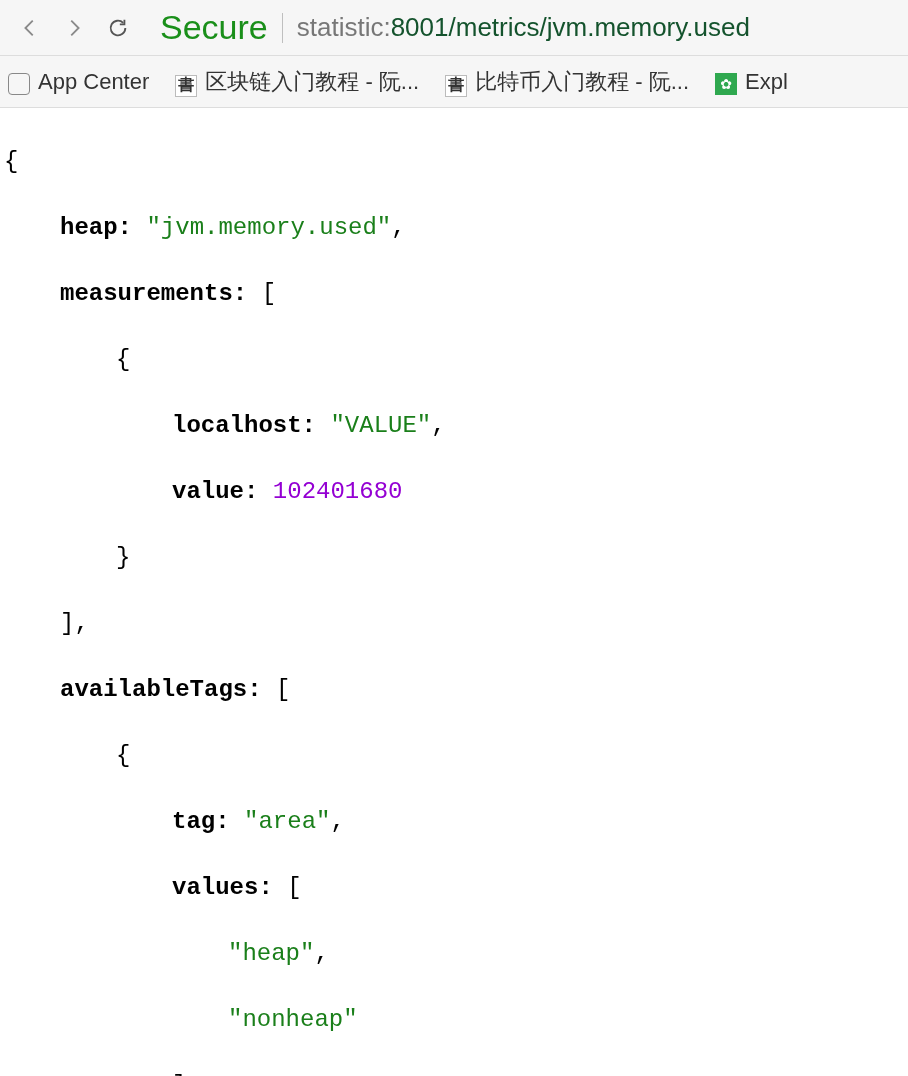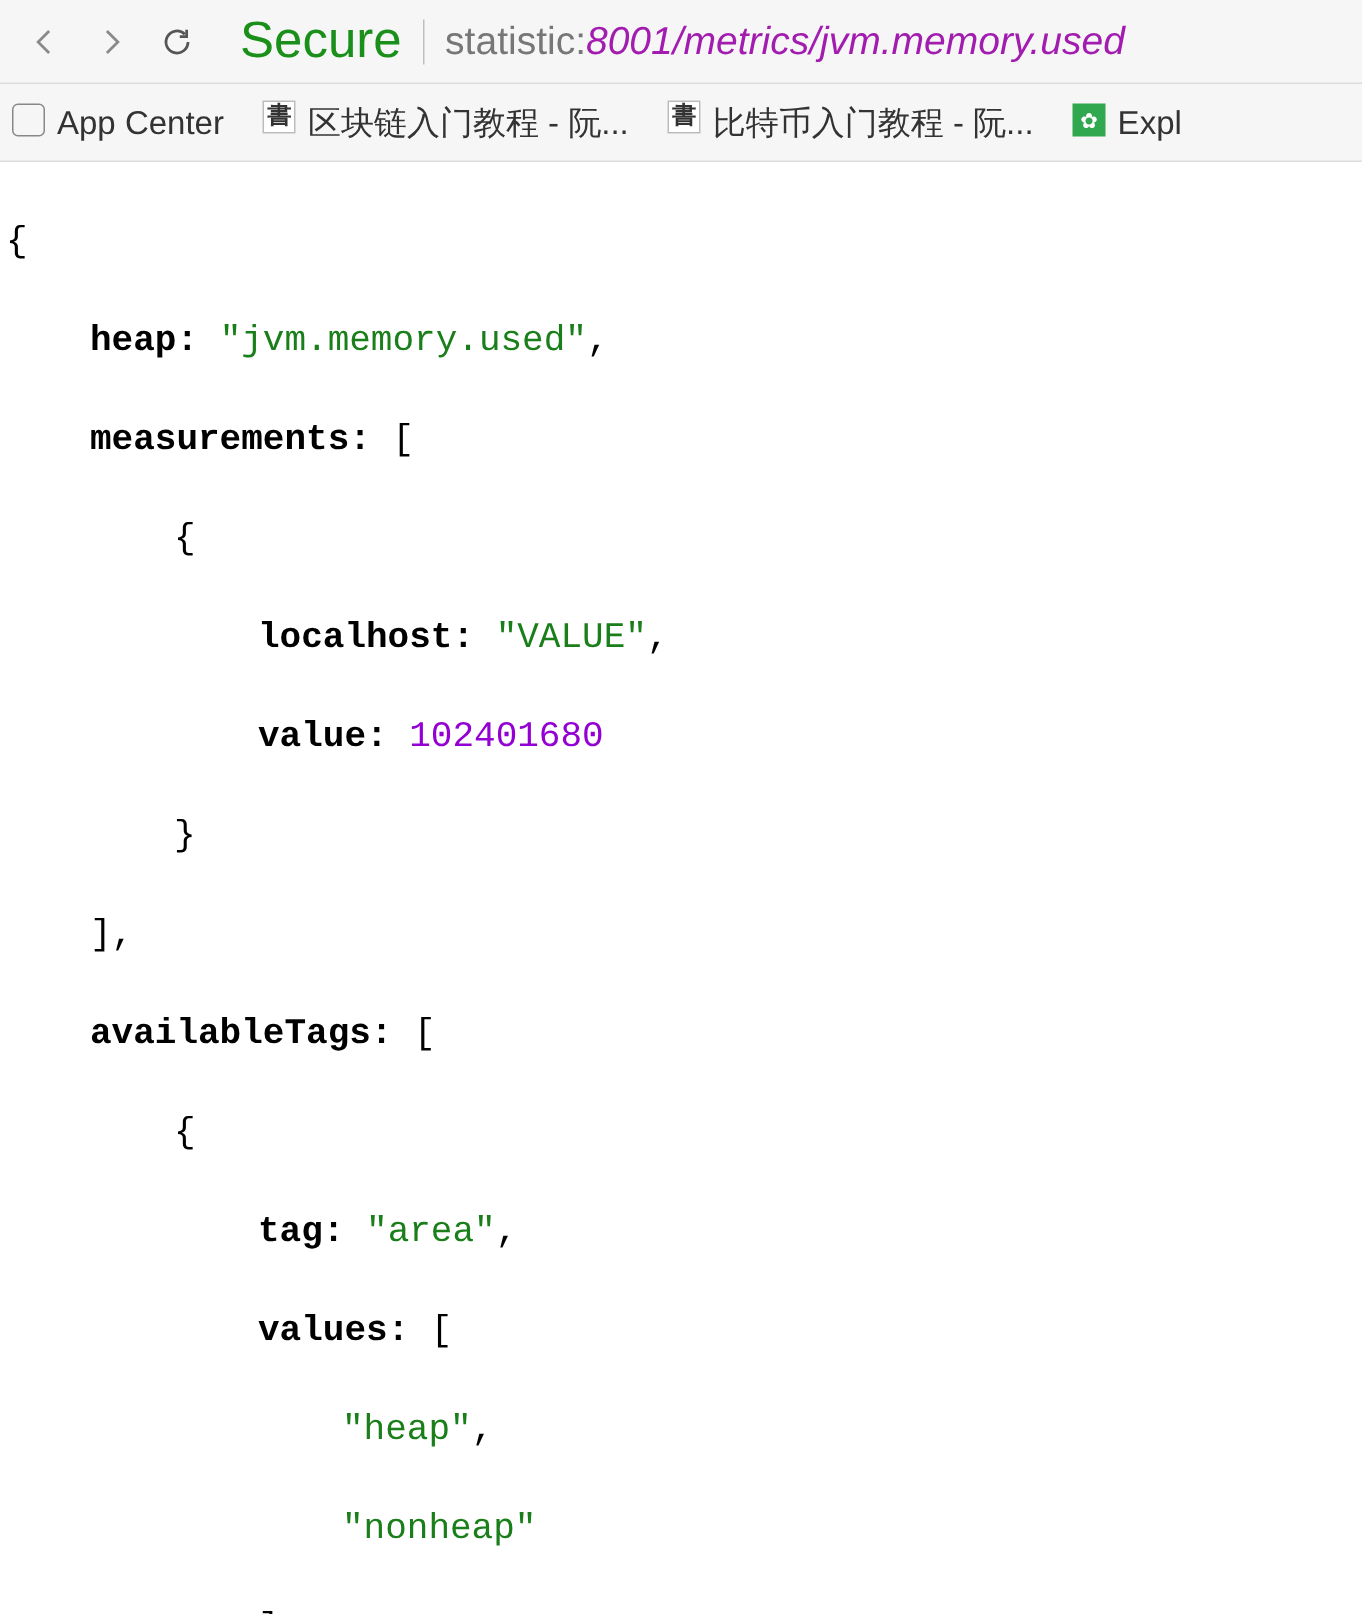--- a/index.html
+++ b/index.html
@@ -43,36 +43,36 @@
     margin-right: 14px;
     font-size: 34px;
   }
   .vline {
     width: 1px;
     height: 30px;
     background: #bfbfbf;
     margin-right: 14px;
   }
   .url { color: #777; font-size: 26px; }
-  .url .path { color: #a21caf; font-style: italic; }
+  .url .path { color: #14532d; }
   .bookmarks {
     display: flex;
     align-items: center;
     height: 52px;
     padding: 0 8px;
     border-bottom: 1px solid #ddd;
     background: #f6f6f6;
     font-size: 22px;
     color: #333;
     overflow: hidden;
     white-space: nowrap;
   }
   .bm-item {
     display: flex;
-    align-items: flex-start;
+    align-items: flex-end;
     margin-right: 26px;
     cursor: pointer;
   }
   .bm-icon {
     width: 22px;
     height: 22px;
     margin-right: 8px;
     display: inline-flex;
     align-items: center;
     justify-content: center;

